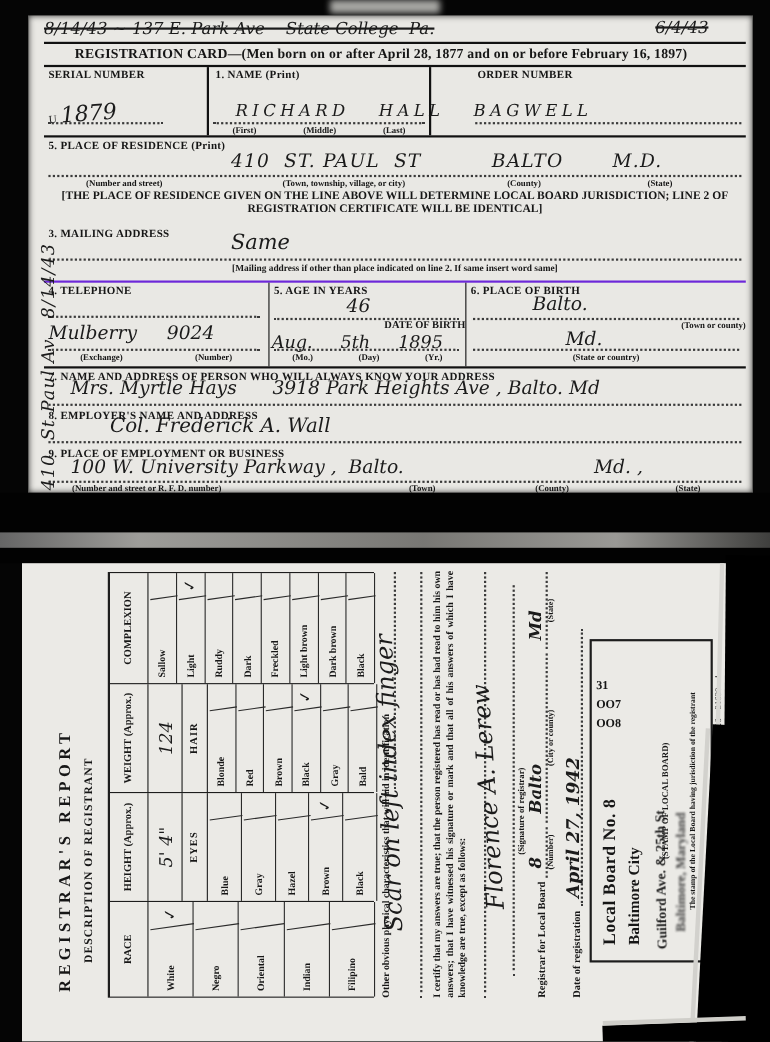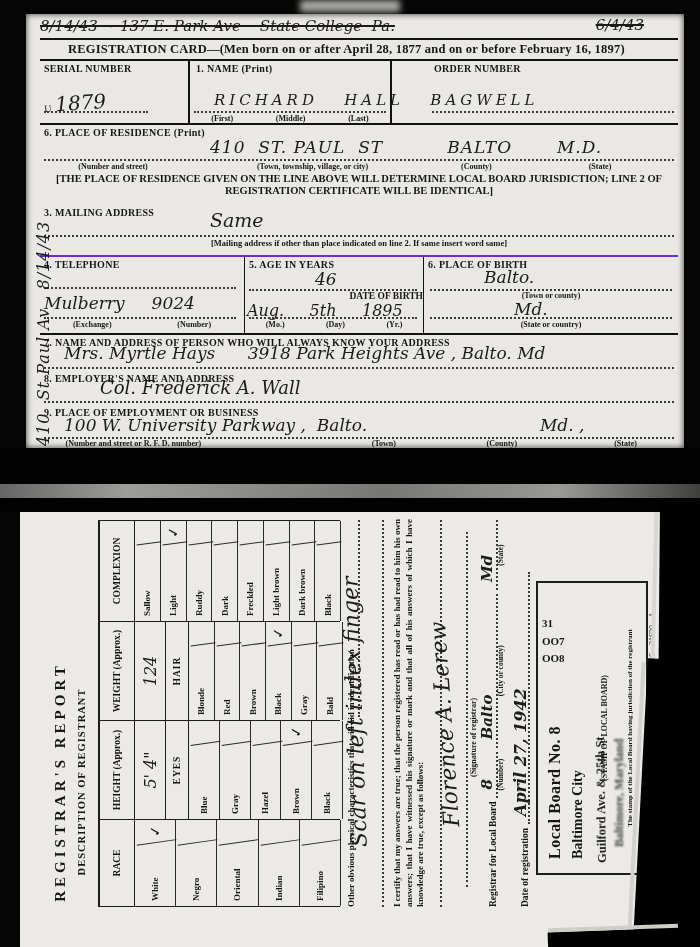--- a/index.html
+++ b/index.html
@@ -47,21 +47,21 @@
   .c4-line{position:absolute;left:4px;right:8px;bottom:14px;}
   .c4-subs{position:absolute;left:0;right:0;bottom:4px;display:flex;justify-content:space-around;}
   .c5-age{position:absolute;left:70px;top:12px;font-size:17px;}
   .c5-l1{position:absolute;left:4px;right:6px;top:32px;}
   .c5-dob{position:absolute;left:0;right:0;top:34px;text-align:right;font-size:9.5px;font-weight:bold;}
   .c5-val{position:absolute;left:2px;top:44px;font-size:16px;}
   .c5-l2{position:absolute;left:4px;right:6px;bottom:14px;}
   .c5-subs{position:absolute;left:0;right:0;bottom:4px;display:flex;justify-content:space-around;}
   .c6-v1{position:absolute;left:60px;top:10px;font-size:17px;}
   .c6-l1{position:absolute;left:6px;right:6px;top:32px;}
-  .c6-s1{position:absolute;left:0;right:0;top:34px;text-align:center;font-size:8px;font-weight:bold;}
+  .c6-s1{position:absolute;left:0;right:0;top:34px;text-align:right;font-size:8px;font-weight:bold;}
   .c6-v2{position:absolute;left:90px;top:42px;font-size:17px;}
   .c6-l2{position:absolute;left:6px;right:6px;bottom:14px;}
   .c6-s2{position:absolute;left:0;right:0;bottom:4px;text-align:center;font-size:8px;font-weight:bold;}
   .sec-contact{height:32px;}
   .contact-val{position:absolute;left:24px;top:8px;font-size:17px;}
   .contact-line{position:absolute;left:4px;right:4px;bottom:2px;}
   .sec-emp{height:30px;}
   .emp-val{position:absolute;left:30px;top:6px;font-size:18px;margin-left:30px;}
   .emp-line{position:absolute;left:4px;right:4px;bottom:2px;}
   .sec-emp2{height:44px;}
@@ -179,21 +179,21 @@
             <span class="small">(Last)</span>
           </div>
         </div>
         <div class="col-order">
           <div class="lbl">ORDER NUMBER</div>
           <div class="dotline fieldline"></div>
         </div>
       </div>
 
       <div class="sec sec-res">
-        <div class="lbl">6. PLACE OF RESIDENCE (Print)</div>
+        <div class="lbl">5. PLACE OF RESIDENCE (Print)</div>
         <div class="res-val hand">410  ST. PAUL  ST          BALTO       M.D.</div>
         <div class="dotline res-line"></div>
         <div class="res-subs">
           <span style="left:6%">(Number and street)</span>
           <span style="left:34%">(Town, township, village, or city)</span>
           <span style="left:66%">(County)</span>
           <span style="left:86%">(State)</span>
         </div>
         <div class="notice">[THE PLACE OF RESIDENCE GIVEN ON THE LINE ABOVE WILL DETERMINE LOCAL BOARD JURISDICTION; LINE 2 OF REGISTRATION CERTIFICATE WILL BE IDENTICAL]</div>
       </div>

